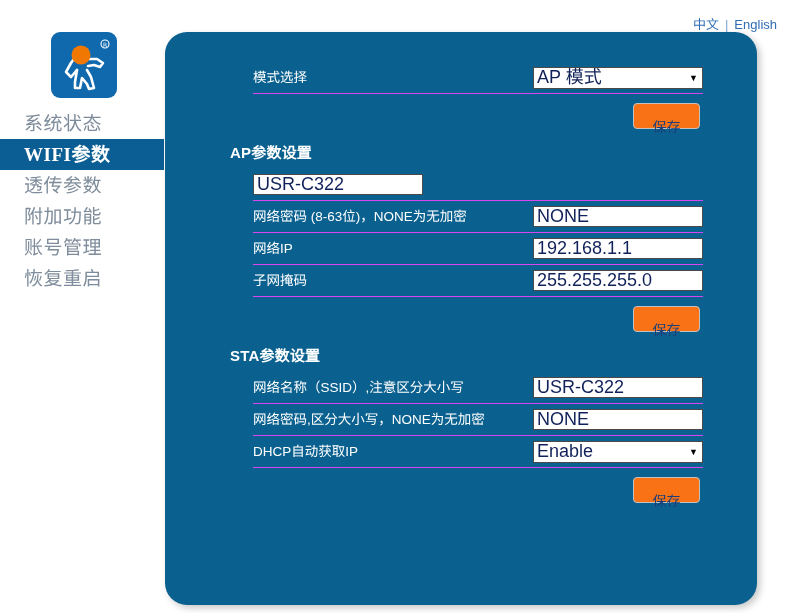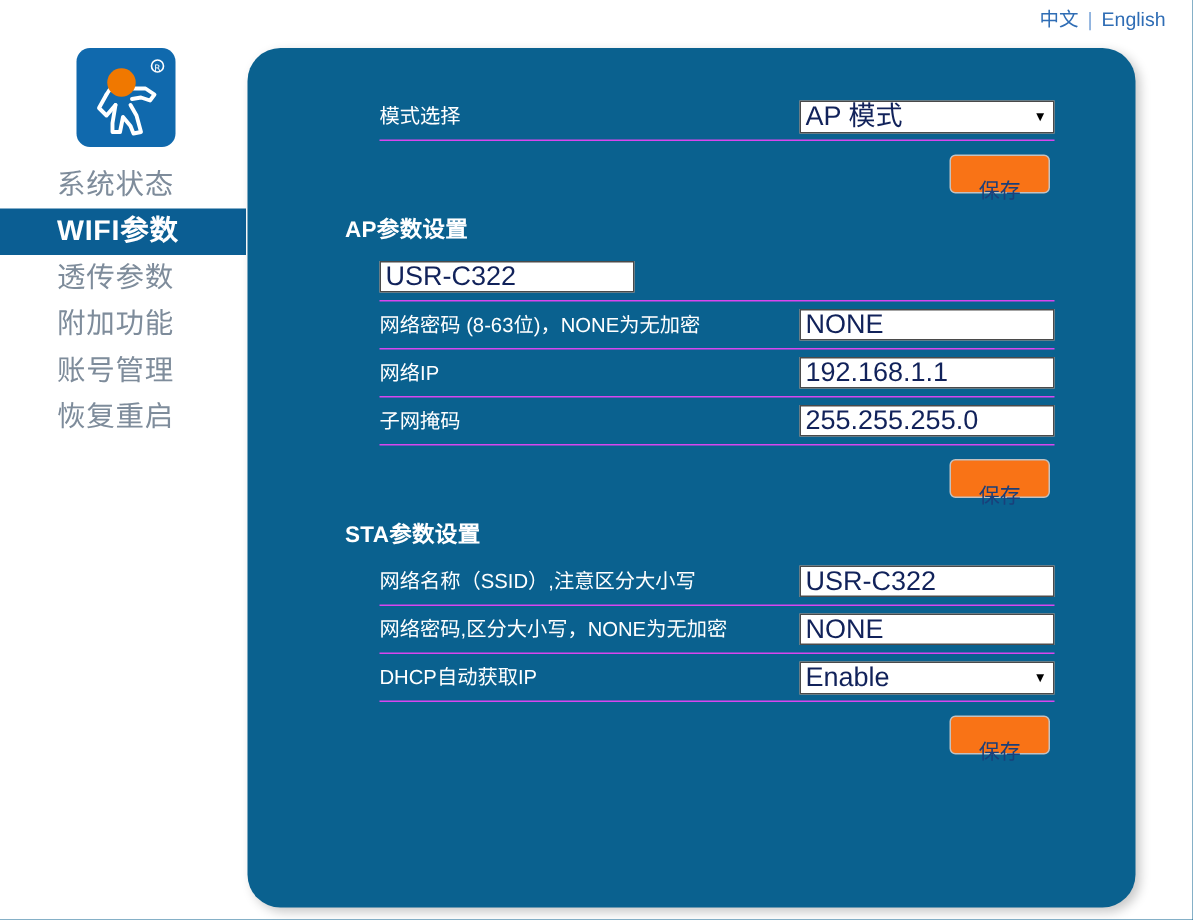--- a/index.html
+++ b/index.html
@@ -13,21 +13,21 @@
     height: 613px;
     background: #ffffff;
     font-family: "Liberation Sans", "DejaVu Sans", sans-serif;
     position: relative;
     overflow: hidden;
   }
 
   
   .lang-bar {
     position: absolute;
-    top: 4px;
+    top: 16px;
     right: 18px;
     font-size: 13px;
     line-height: 18px;
     color: #2f6db5;
     white-space: nowrap;
   }
   .lang-link {
     color: #2f6db5;
     text-decoration: none;
     cursor: pointer;
@@ -57,26 +57,27 @@
     position: relative;
   }
   .logo svg { display: block; }
 
   .nav {
     margin-top: 10px;
   }
   .nav-item {
     height: 31px;
     line-height: 31px;
-    padding-left: 38px;
+    padding-left: 24px;
     font-size: 19px;
     color: #7e8c9b;
     letter-spacing: 0.5px;
     cursor: pointer;
     white-space: nowrap;
+    font-family: Liberation Serif, serif;
   }
   .nav-item.active {
     background: #0b5e93;
     color: #ffffff;
     font-weight: bold;
     width: 164px;
     margin-left: 0px;
   }
 
   

